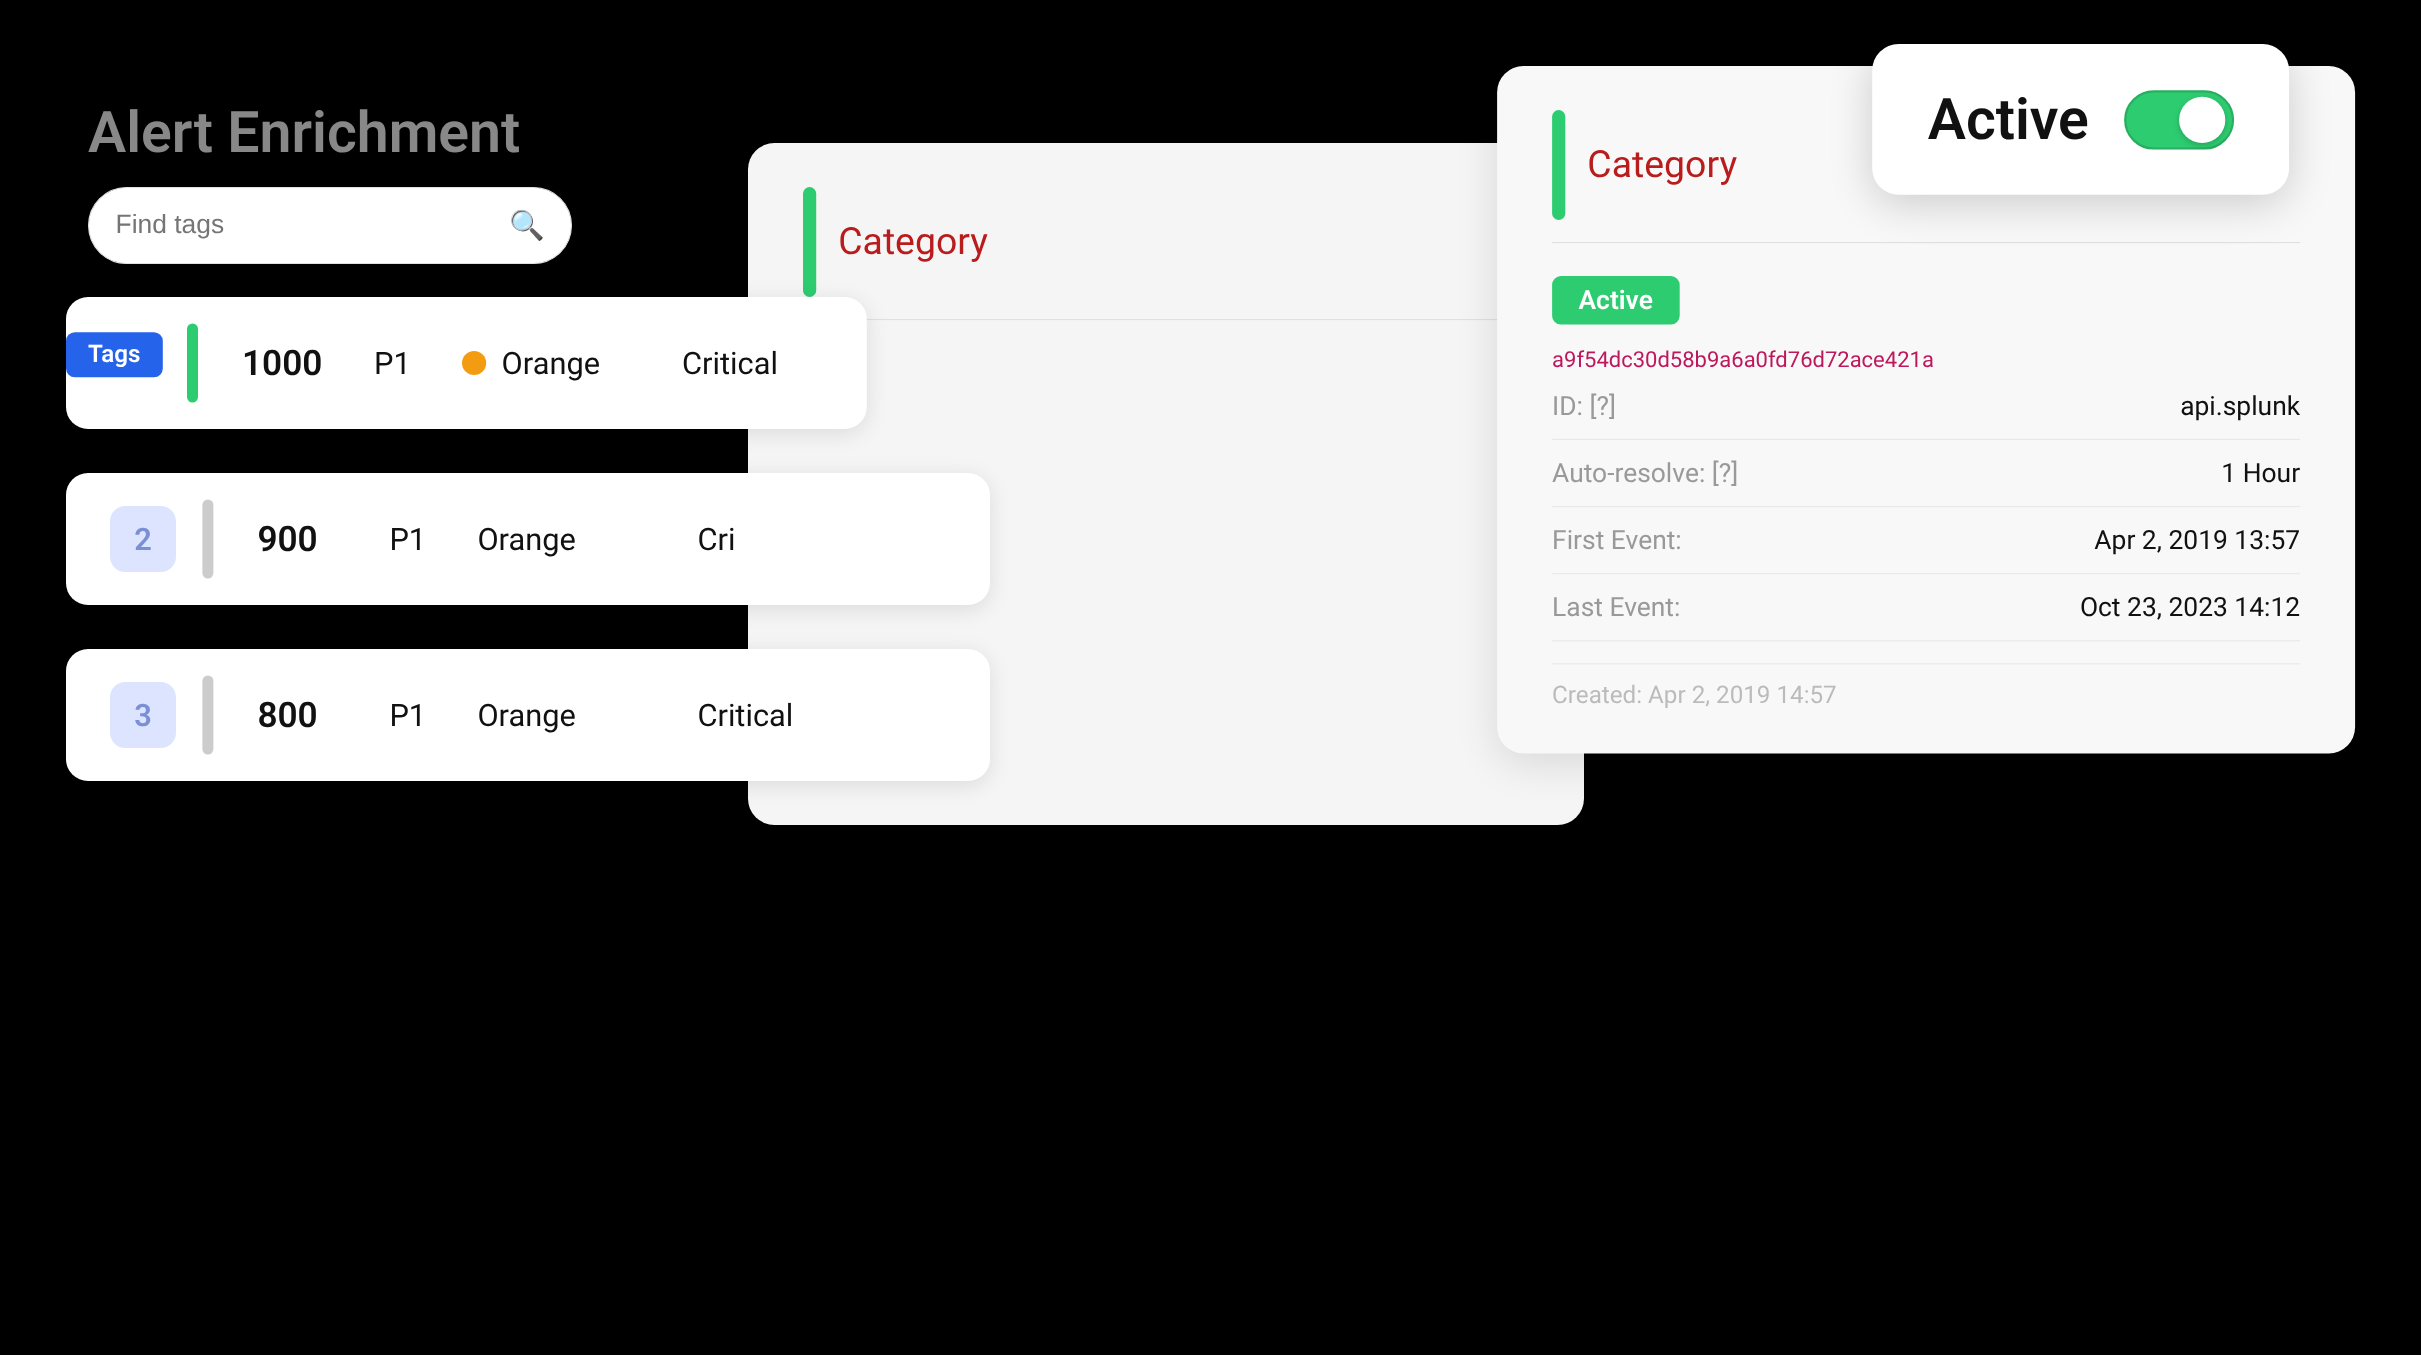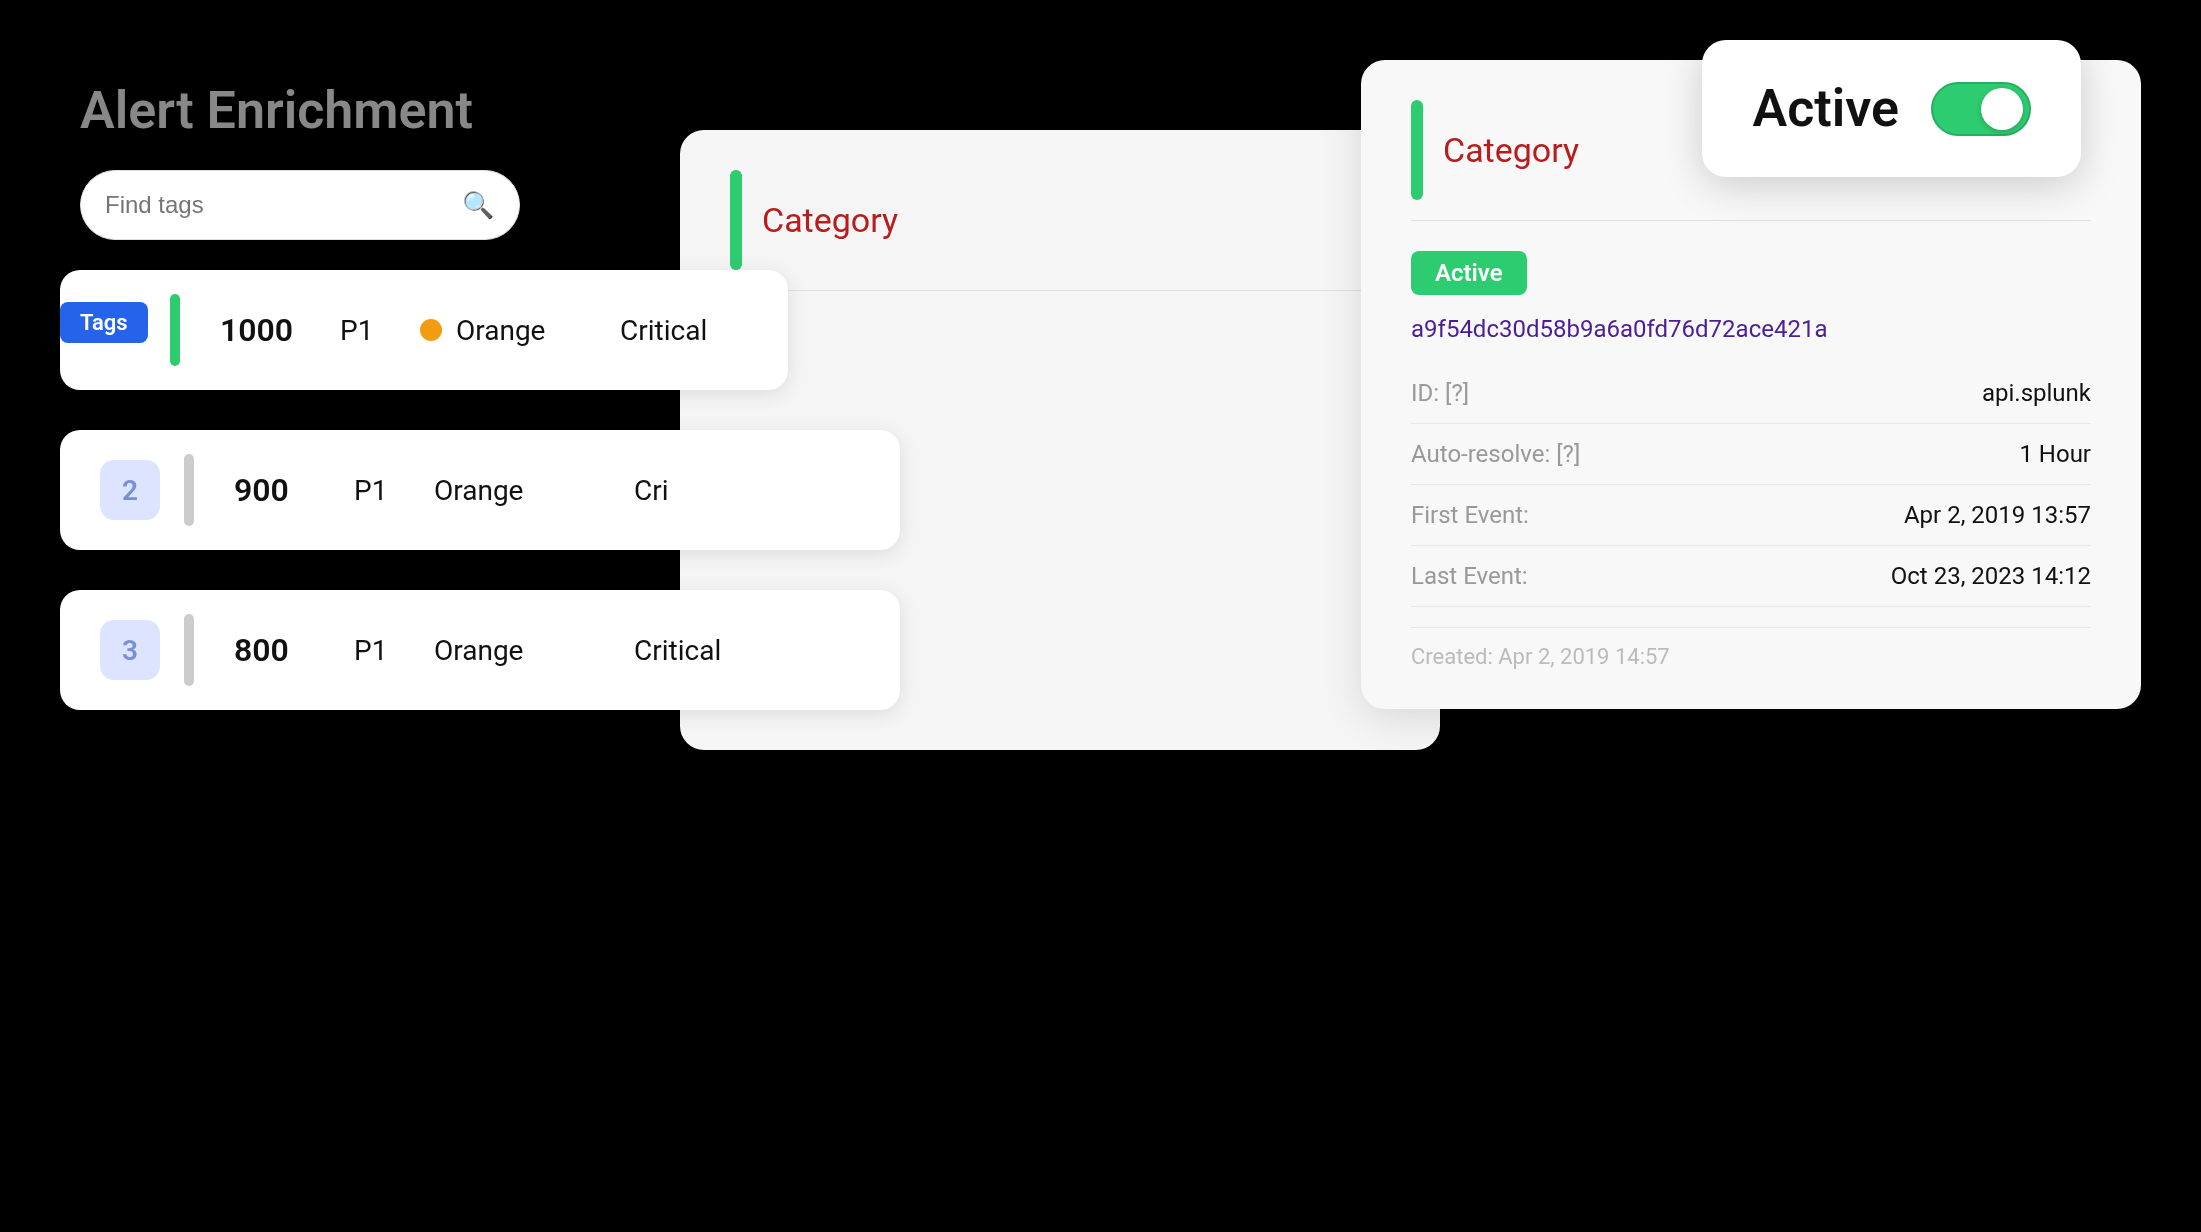--- a/index.html
+++ b/index.html
@@ -102,23 +102,22 @@
       background: #2ecc71;
       color: #fff;
       font-size: 24px;
       font-weight: 600;
       padding: 8px 24px;
       border-radius: 8px;
       margin-bottom: 20px;
     }
 
     .detail-id {
-      font-size: 24px;
-      color: #4c1d95;
-      margin-bottom: 20px;
+      font-size: 20px;
+      color: #be185d;
       word-break: break-all;
     }
 
     .detail-row {
       display: flex;
       justify-content: space-between;
       align-items: center;
       padding: 16px 0;
       border-bottom: 1px solid #e8e8e8;
     }
@@ -143,21 +142,21 @@
       font-size: 22px;
       color: #bbb;
       margin-top: 20px;
       padding-top: 16px;
       border-top: 1px solid #e8e8e8;
     }
 
     
     .page-title {
       position: absolute;
-      top: 80px;
+      top: 90px;
       left: 80px;
       font-size: 52px;
       font-weight: 600;
       color: #888;
       z-index: 2;
     }
 
     
     .search-bar-container {
       position: absolute;

